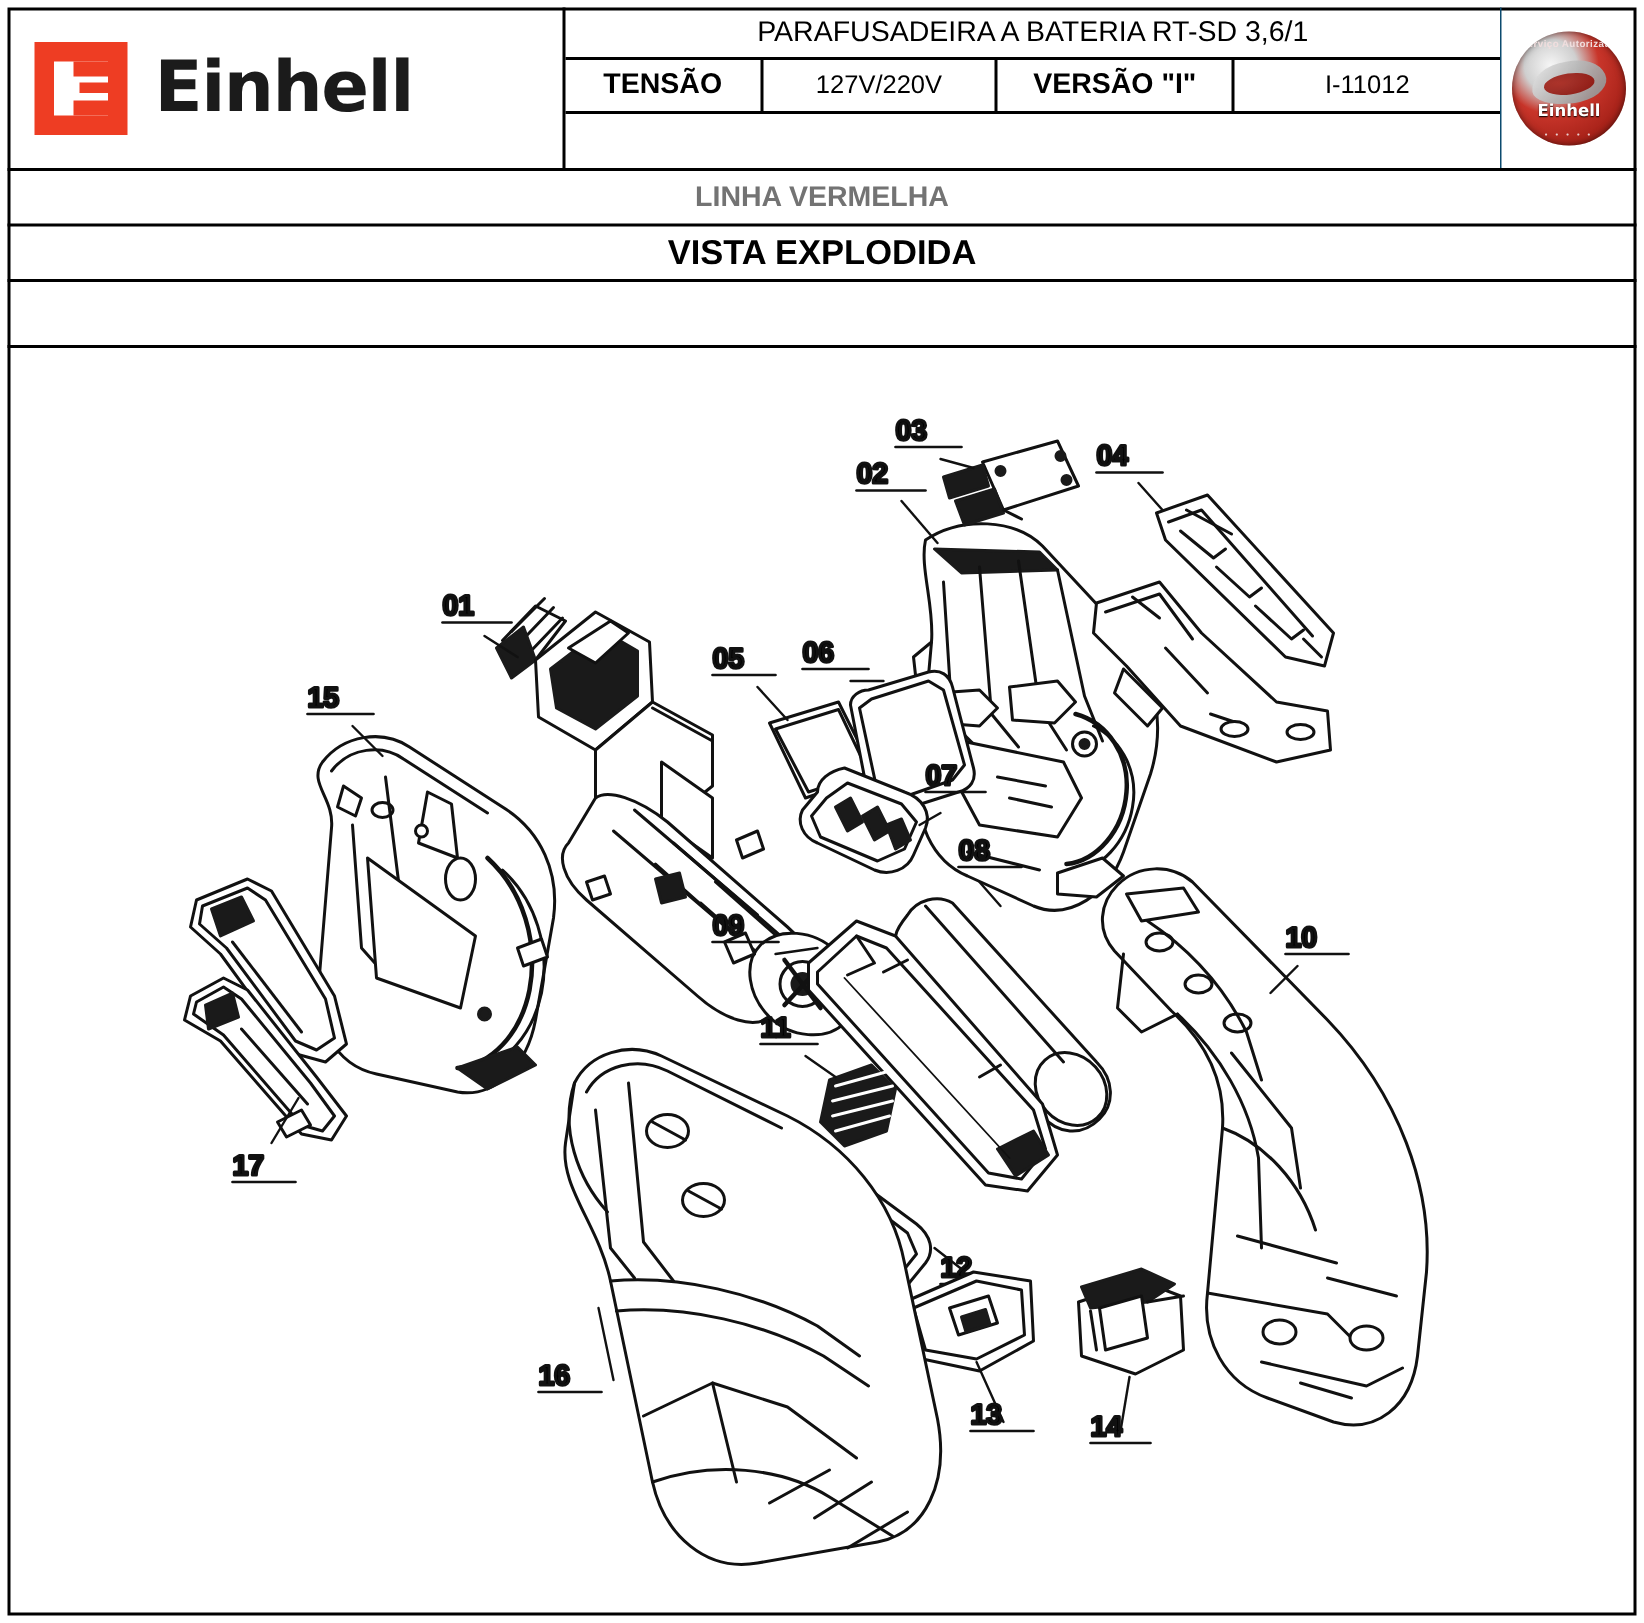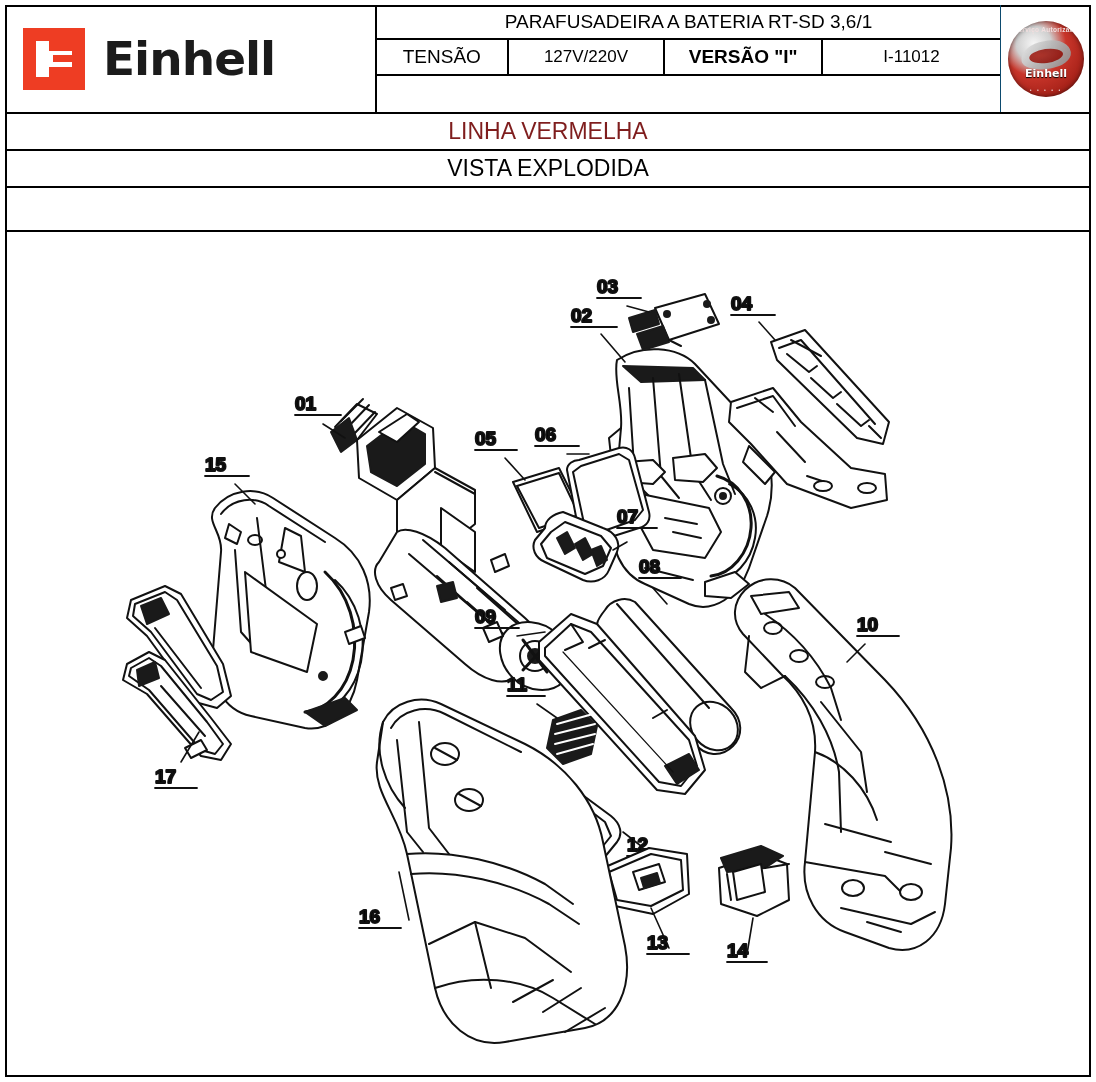--- a/index.html
+++ b/index.html
@@ -18,42 +18,42 @@
   .logo-mark .g3{position:absolute;left:30px;top:27px;width:19px;height:7px;background:#ee3d23;}
   .logo-mark .g4{position:absolute;left:26px;top:39px;width:23px;height:10px;background:#ee3d23;}
   .logo-word{font-family:"DejaVu Sans",sans-serif;font-weight:bold;font-size:47px;letter-spacing:-1px;color:#1b1b1b;margin-left:18px;line-height:1;}
 
   .hdr-table{position:absolute;left:372px;top:0;width:624px;height:107px;box-sizing:border-box;border-right:1px solid #0c4a6e;}
   .hdr-title{height:35px;border-bottom:2px solid #000;box-sizing:border-box;display:flex;align-items:center;justify-content:center;font-size:19px;}
   .hdr-row{height:36px;display:flex;box-sizing:border-box;}
   .hdr-row.first{border-bottom:2px solid #000;}
   .hc{box-sizing:border-box;display:flex;align-items:center;justify-content:center;border-right:2px solid #000;}
   .hc:last-child{border-right:none;}
-  .hc.c1{width:136px;font-weight:normal;font-size:19px;}
+  .hc.c1{width:136px;font-weight:bold;font-size:19px;}
   .hc.c2{width:162px;font-size:17px;}
   .hc.c3{width:163px;font-weight:bold;font-size:19px;}
   .hc.c4{width:183px;font-size:17px;}
 
   .badge-cell{position:absolute;left:996px;top:0;width:90px;height:107px;display:flex;align-items:center;justify-content:center;box-sizing:border-box;}
   .badge{width:76px;height:76px;border-radius:50%;position:relative;
     background:radial-gradient(circle at 34% 30%, #f6f6f6 0%, #cfcfcf 24%, #c8352a 44%, #a9231a 72%, #6d130d 100%);
     box-shadow:inset 0 0 5px rgba(0,0,0,.55);overflow:hidden;}
   .badge .arc-top{position:absolute;left:0;top:5px;width:76px;text-align:center;font-size:6.5px;font-weight:bold;color:#f1dede;letter-spacing:.3px;}
   .badge .swoosh{position:absolute;left:13px;top:20px;width:50px;height:28px;
     background:linear-gradient(135deg,#e8e8e8 0%,#b9b9b9 45%,#8d8d8d 100%);
     border-radius:50% 42% 46% 50%/60% 52% 48% 40%;transform:rotate(-8deg);opacity:.92;}
   .badge .swoosh:after{content:"";position:absolute;left:8px;top:8px;width:34px;height:14px;
     background:radial-gradient(ellipse at 30% 40%,#a8251c 0%,#8c1b14 80%);border-radius:50%;}
   .badge .name{position:absolute;left:0;top:46px;width:76px;text-align:center;font-family:"DejaVu Sans",sans-serif;font-size:11px;font-weight:bold;color:#fff;text-shadow:0 1px 1px #000;}
   .badge .arc-bot{position:absolute;left:0;bottom:4px;width:76px;text-align:center;font-size:5px;color:#e8cfcf;letter-spacing:2px;}
 
   
   .banner{position:absolute;left:5px;width:1086px;box-sizing:border-box;display:flex;align-items:center;justify-content:center;border-top:2px solid #000;}
-  .banner.red{top:112px;height:37px;color:#7f1d1d;font-weight:normal;font-size:23px;}
-  .banner.black{top:149px;height:37px;color:#000;font-weight:normal;font-size:23px;}
+  .banner.red{top:112px;height:37px;color:#737373;font-weight:bold;font-size:19px;}
+  .banner.black{top:149px;height:37px;color:#000;font-weight:bold;font-size:23px;}
   .spacer-row{position:absolute;left:5px;top:186px;width:1086px;height:46px;border-top:2px solid #000;border-bottom:2px solid #000;box-sizing:border-box;}
 
   
   .draw-area{position:absolute;left:5px;top:232px;width:1086px;height:845px;box-sizing:border-box;overflow:hidden;}
   .draw-area svg{display:block;width:1086px;height:845px;}
   .lbl{font-family:"Liberation Sans",sans-serif;font-size:19px;font-weight:bold;fill:#000;}
 </style>
 </head>
 <body>
 

